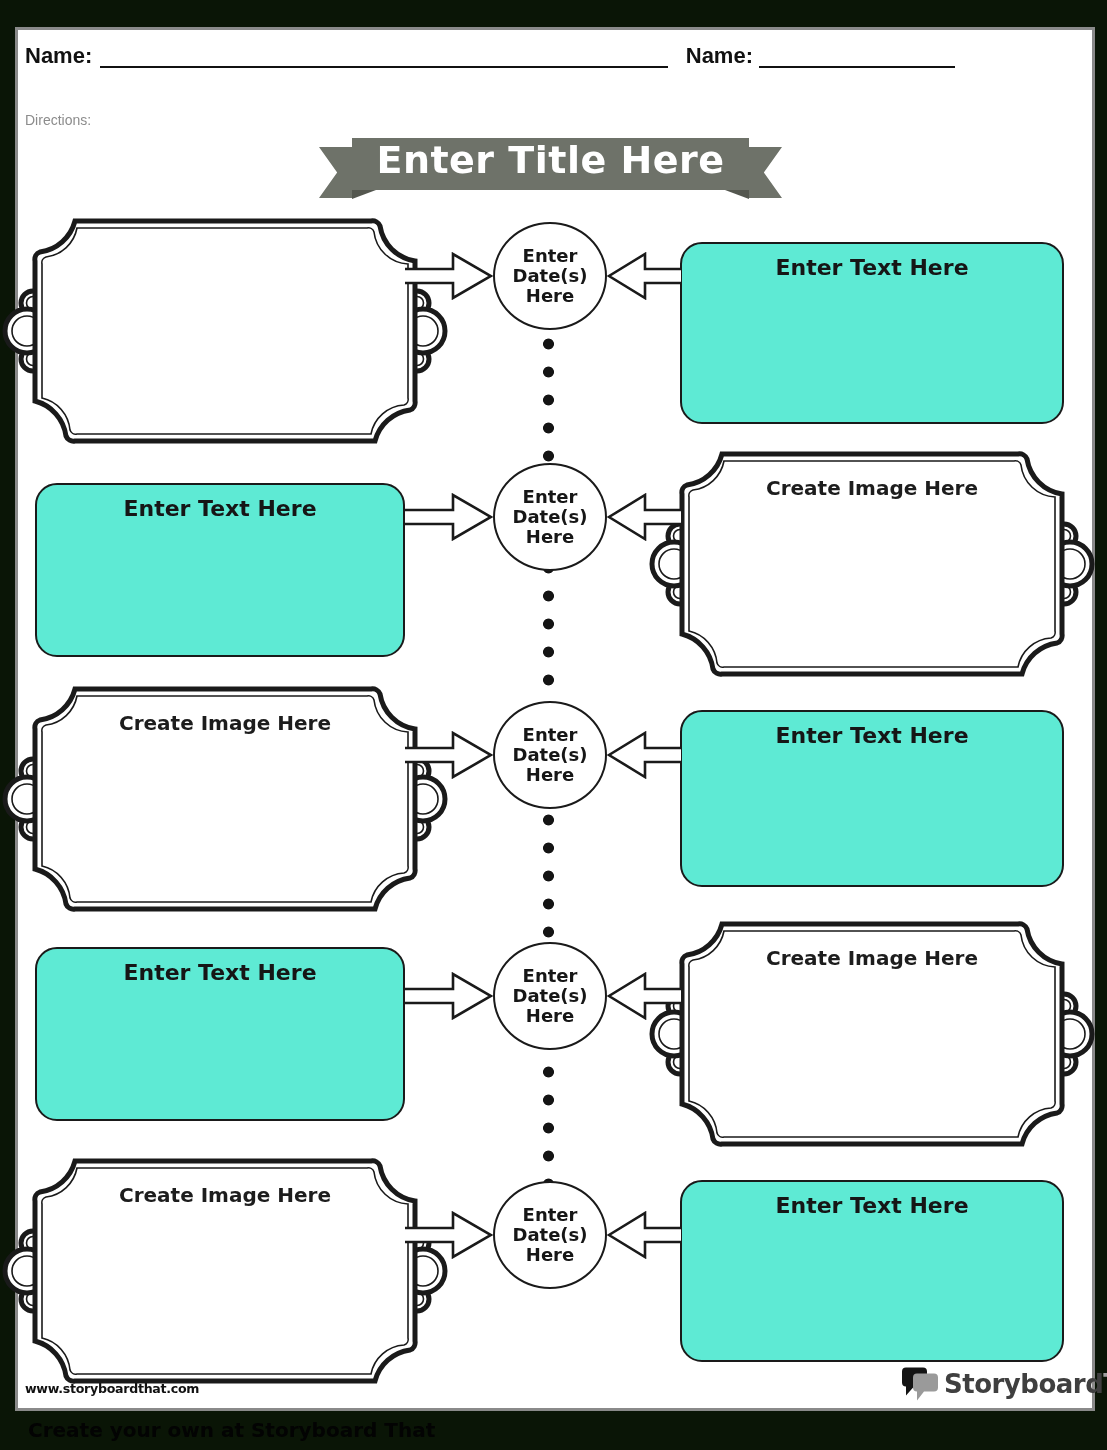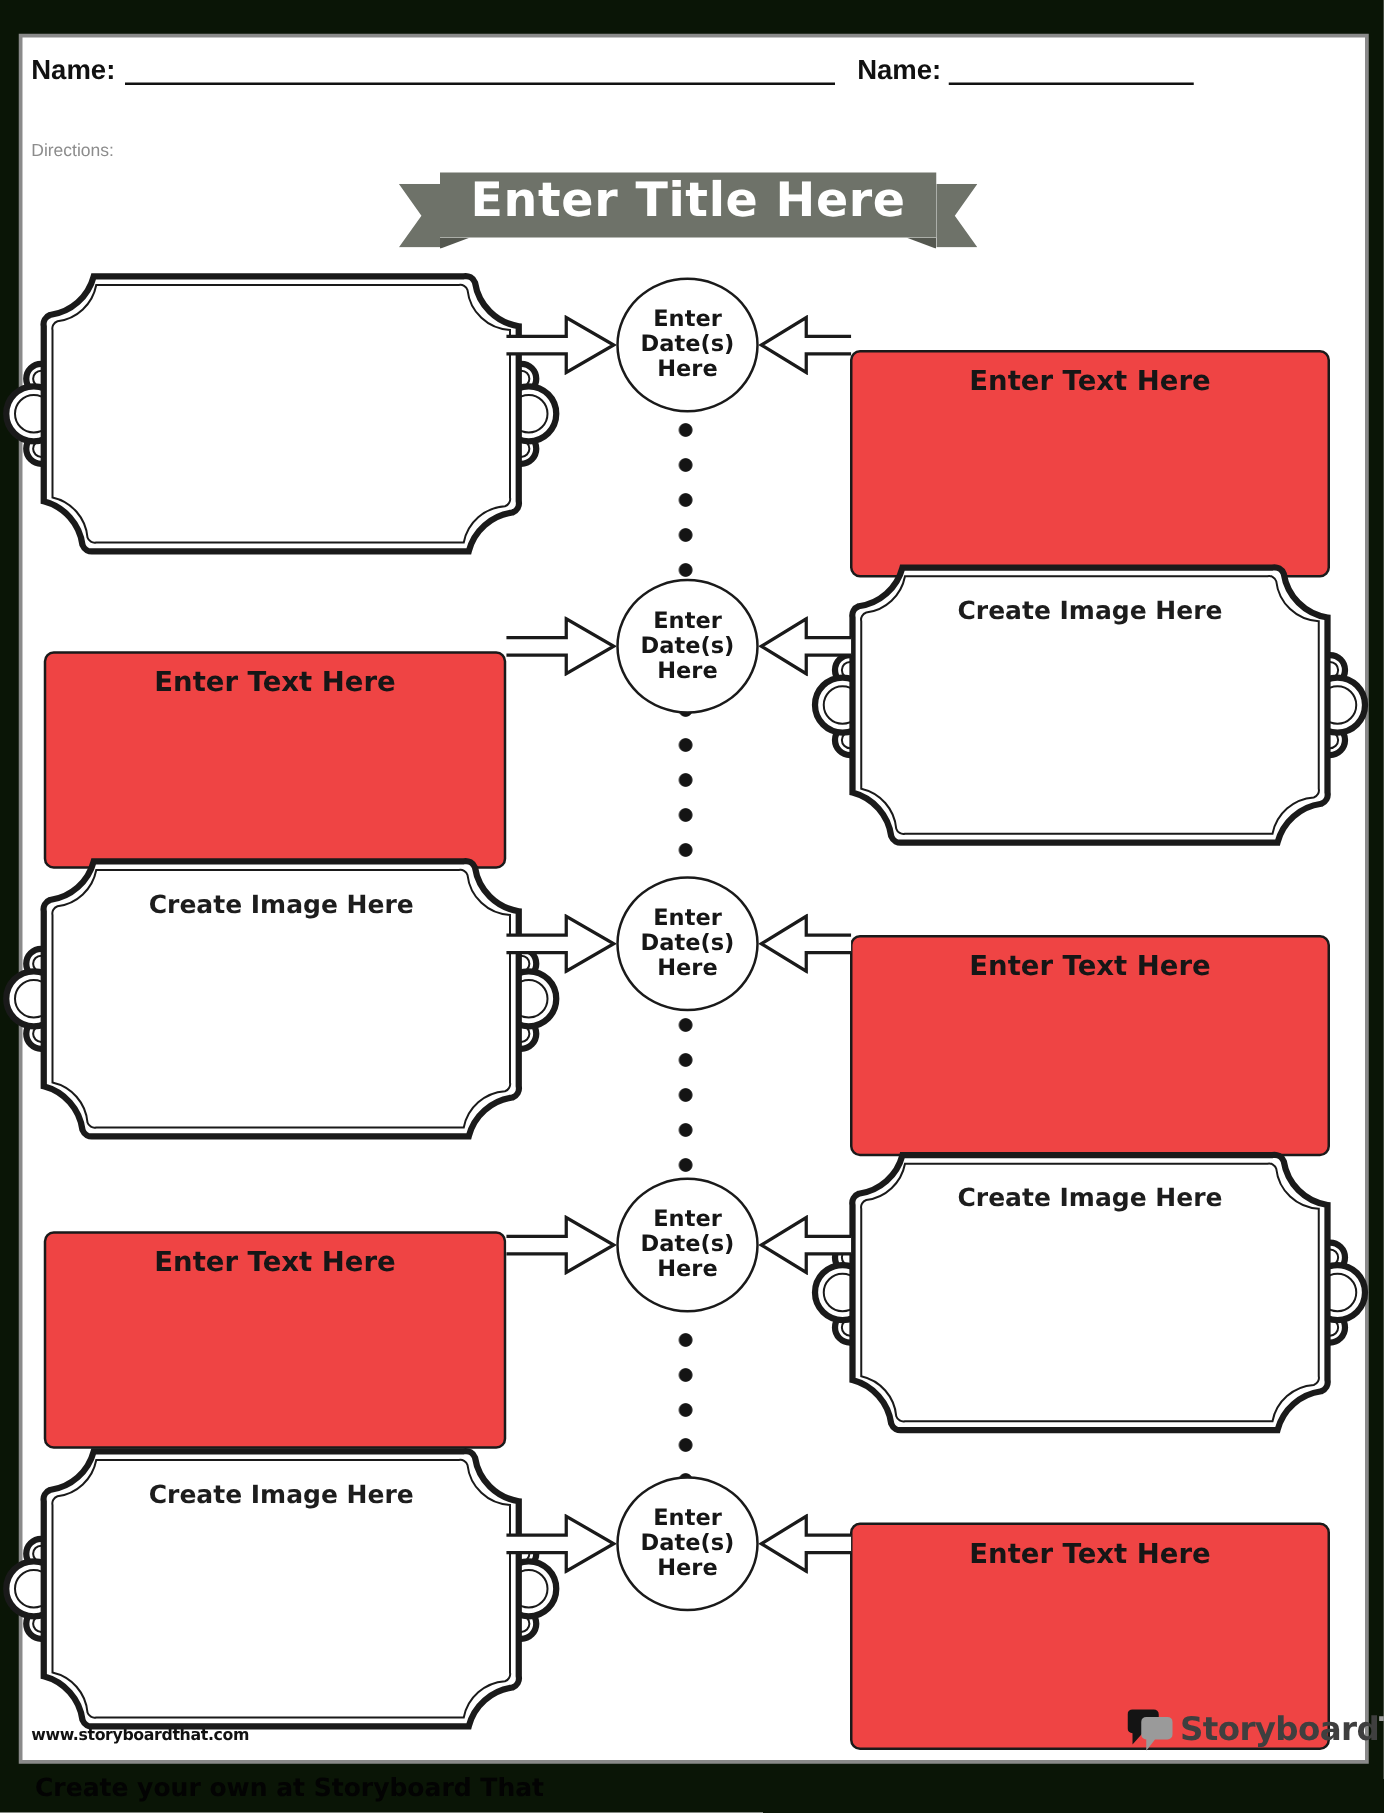--- a/index.html
+++ b/index.html
@@ -30,22 +30,22 @@
   .rib-fold.l{left:33px;clip-path:polygon(0 0,100% 0,0 100%);}
   .rib-fold.r{right:33px;clip-path:polygon(0 0,100% 0,100% 100%);}
   .rib-band{position:absolute;left:33px;top:0;width:397px;height:52px;background:var(--ribbon);
             display:flex;justify-content:center;}
   .rib-text{color:#fff;font-weight:bold;font-size:38px;letter-spacing:.5px;white-space:nowrap;}
 
   
   .dots{position:absolute;left:524px;top:250px;width:13px;height:958px;z-index:0;
         background-image:radial-gradient(circle at 6.5px 8px,#141414 5.1px,rgba(0,0,0,0) 5.8px);
         background-size:13px 28px;background-repeat:repeat-y;}
-  .pbox{position:absolute;border:2.6px solid var(--ink);border-radius:8px;background:#ef4444;
-        box-sizing:border-box;z-index:2;margin-top:38px;}
+  .pbox{position:absolute;border:2.6px solid var(--ink);border-radius:22px;background:#5eead4;
+        box-sizing:border-box;z-index:2;}
   .pbox-label{padding-top:11px;font-weight:bold;font-size:22px;color:#161616;text-align:center;}
   .oframe{position:absolute;z-index:2;overflow:visible;}
   .olabel{position:absolute;z-index:3;width:380px;font-weight:bold;font-size:20px;color:#1d1d1d;text-align:center;}
   .circle{position:absolute;width:114px;height:108px;border:2.6px solid var(--ink);border-radius:50%;
           background:#fff;z-index:2;display:flex;flex-direction:column;align-items:center;justify-content:center;
           box-sizing:border-box;font-weight:bold;font-size:18px;line-height:20px;color:#161616;text-align:center;}
   .arrow{position:absolute;z-index:3;}
 
   
   .site-url{position:absolute;left:7px;top:1351px;font-weight:bold;font-size:13px;color:#111;

